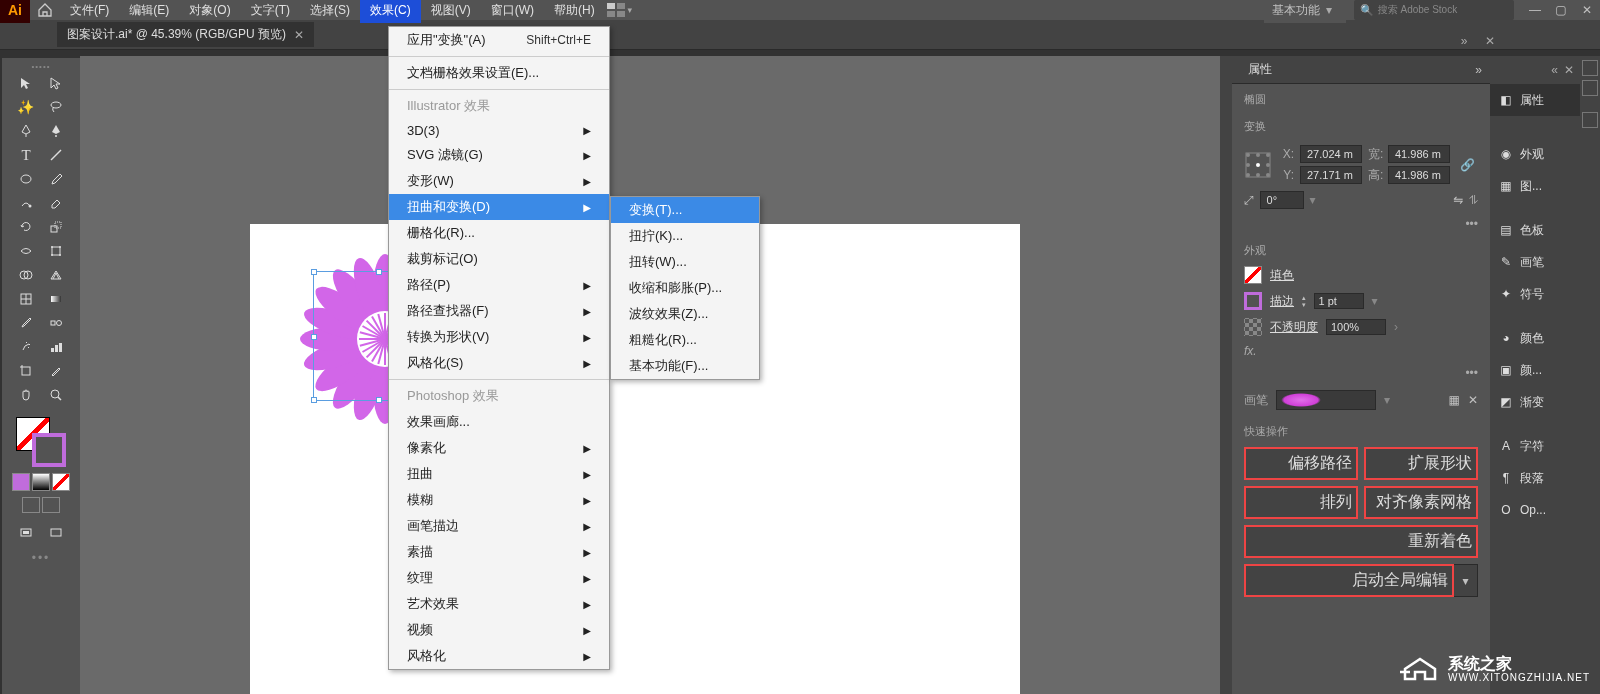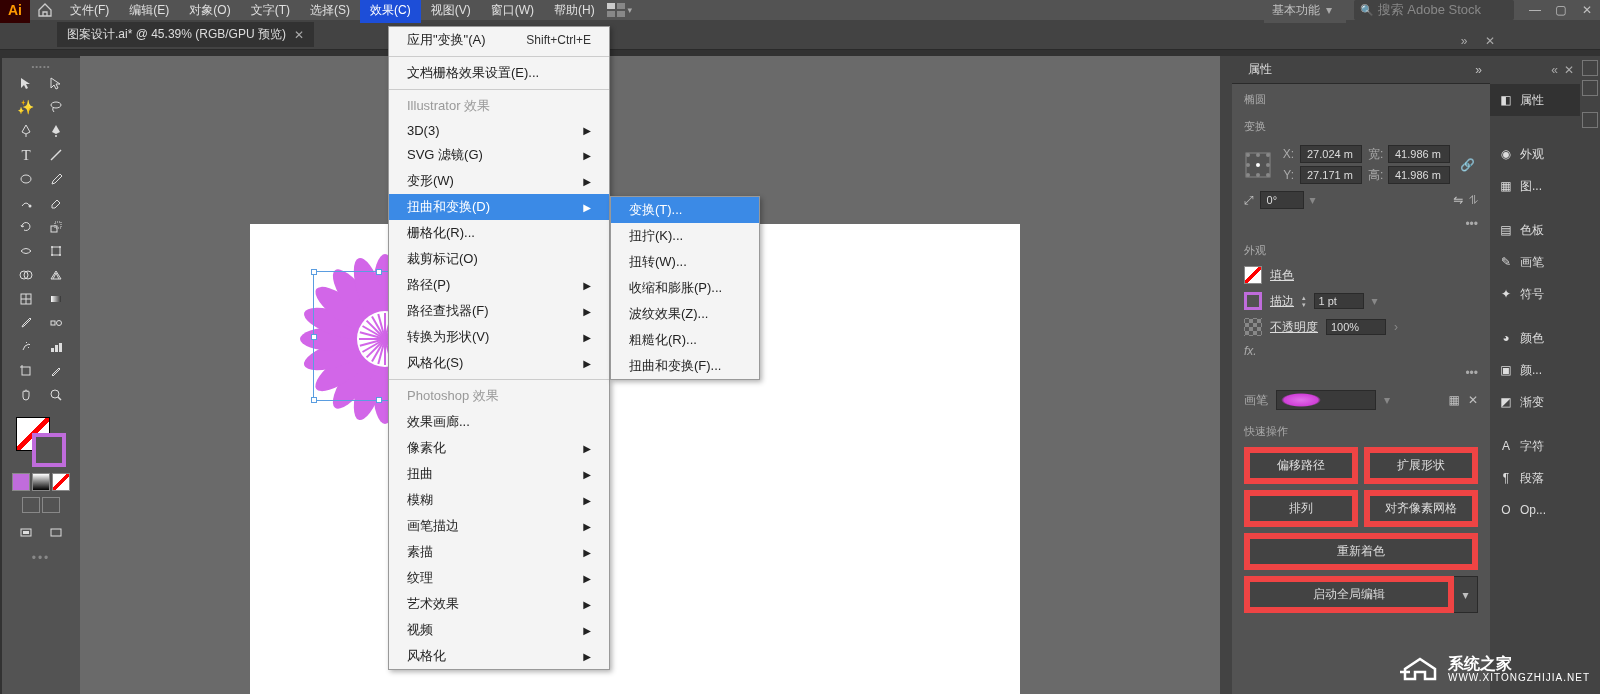--- a/index.html
+++ b/index.html
@@ -10,21 +10,21 @@
 .ai-logo { width: 30px; height: 26px; background: #330000; color: #ff9a00; display: flex; align-items: center; justify-content: center; font-weight: bold; font-size: 14px; }
 .home-icon { width: 30px; height: 26px; display: flex; align-items: center; justify-content: center; color: #c0c0c0; }
 .menu-items { display: flex; height: 26px; }
 .menu-item { padding: 0 10px; height: 26px; display: flex; align-items: center; color: #e0e0e0; cursor: pointer; }
 .menu-item.active { background: #1d4ed8; color: #fff; text-align: center; }
 .topbar-right { margin-left: auto; display: flex; align-items: center; height: 26px; }
 .workspace-label { padding: 0 8px; height: 26px; display: flex; align-items: center; background: #535353; }
 .workspace-chevron { padding: 0 6px; color: #aaa; }
 .search-box { background: #424242; height: 20px; width: 160px; display: flex; align-items: center; padding: 0 6px; border-radius: 2px; margin: 0 8px; }
 .search-icon { margin-right: 4px; font-size: 11px; }
-.search-text { color: #888; font-size: 13px; }
+.search-text { color: #888; font-size: 10px; }
 .win-controls { display: flex; }
 .win-btn { width: 26px; height: 26px; display: flex; align-items: center; justify-content: center; cursor: pointer; }
 
 
 .docbar { height: 30px; background: #434343; display: flex; align-items: center; padding-left: 57px; border-bottom: 1px solid #2a2a2a; }
 .doc-tab { background: #323232; padding: 4px 10px; display: flex; align-items: center; gap: 8px; color: #ddd; font-size: 12px; }
 .doc-close { cursor: pointer; color: #aaa; }
 
 
 .main-area { position: absolute; top: 56px; left: 0; right: 0; bottom: 0; display: flex; }
@@ -90,21 +90,21 @@
 .opacity-row { display: flex; align-items: center; gap: 8px; padding: 4px 12px; }
 .opacity-swatch { width: 18px; height: 18px; background: repeating-conic-gradient(#888 0% 25%, #555 0% 50%) 50% / 8px 8px; }
 .opacity-input { background: #3a3a3a; border: 1px solid #2a2a2a; color: #ddd; padding: 1px 4px; width: 60px; font-size: 11px; }
 .fx-label { padding: 4px 12px; color: #aaa; font-style: italic; }
 .brush-row { display: flex; align-items: center; gap: 8px; padding: 6px 12px; }
 .brush-label { color: #aaa; }
 .brush-preview { background: #3a3a3a; width: 100px; height: 20px; border: 1px solid #2a2a2a; position: relative; }
 .brush-preview::before { content: ''; position: absolute; left: 4px; top: 2px; width: 40px; height: 14px; background: radial-gradient(ellipse at center, #e070e8 0%, #d040d8 60%, transparent 70%); }
 .quick-title { padding: 8px 12px 4px; color: #aaa; font-size: 11px; }
 .quick-buttons { display: grid; grid-template-columns: 1fr 1fr; gap: 6px; padding: 4px 12px; }
-.quick-btn { background: #434343; border: 6px solid #ef4444; padding: 4px; text-align: center; cursor: pointer; color: #ddd; font-size: 12px; }
+.quick-btn { background: #434343; border: 2px solid #ef4444; padding: 4px; text-align: right; cursor: pointer; color: #ddd; font-size: 16px; }
 .quick-btn-wide { grid-column: 1 / -1; }
 .quick-btn-combo { display: flex; }
 .quick-btn-combo .quick-btn { flex: 1; }
 .quick-btn-combo .quick-dd { width: 24px; background: #434343; border: 1px solid #2a2a2a; border-left: none; display: flex; align-items: center; justify-content: center; }
 
 
 .icon-sidebar { width: 90px; background: #434343; display: flex; flex-direction: column; }
 .icon-item { height: 32px; display: flex; align-items: center; gap: 6px; padding: 0 8px; cursor: pointer; color: #ddd; }
 .icon-item.active { background: #5a5a5a; }
 .icon-glyph { width: 16px; text-align: center; }
@@ -710,21 +710,21 @@
     </div>
   </div>
 
 <div class="dropdown dropdown-sub" id="dropdown-sub">
     <div class="dd-item highlighted">变换(T)...</div>
     <div class="dd-item">扭拧(K)...</div>
     <div class="dd-item">扭转(W)...</div>
     <div class="dd-item">收缩和膨胀(P)...</div>
     <div class="dd-item">波纹效果(Z)...</div>
     <div class="dd-item">粗糙化(R)...</div>
-    <div class="dd-item">扭曲和变换(F)...</div>
+    <div class="dd-item">基本功能(F)...</div>
   </div>
 
 <div class="watermark">
   <svg class="watermark-icon" viewBox="0 0 40 30">
       <path d="M5 25 L5 15 L20 5 L35 15 L35 25 L25 25 L25 18 L15 18 L15 25 Z" fill="none" stroke="#fff" stroke-width="2.5"></path>
       <line x1="0" y1="18" x2="10" y2="18" stroke="#fff" stroke-width="2.5"></line>
     </svg>
   <div class="watermark-text">
     <span>系统之家</span>
     <span class="watermark-domain">WWW.XITONGZHIJIA.NET</span>

